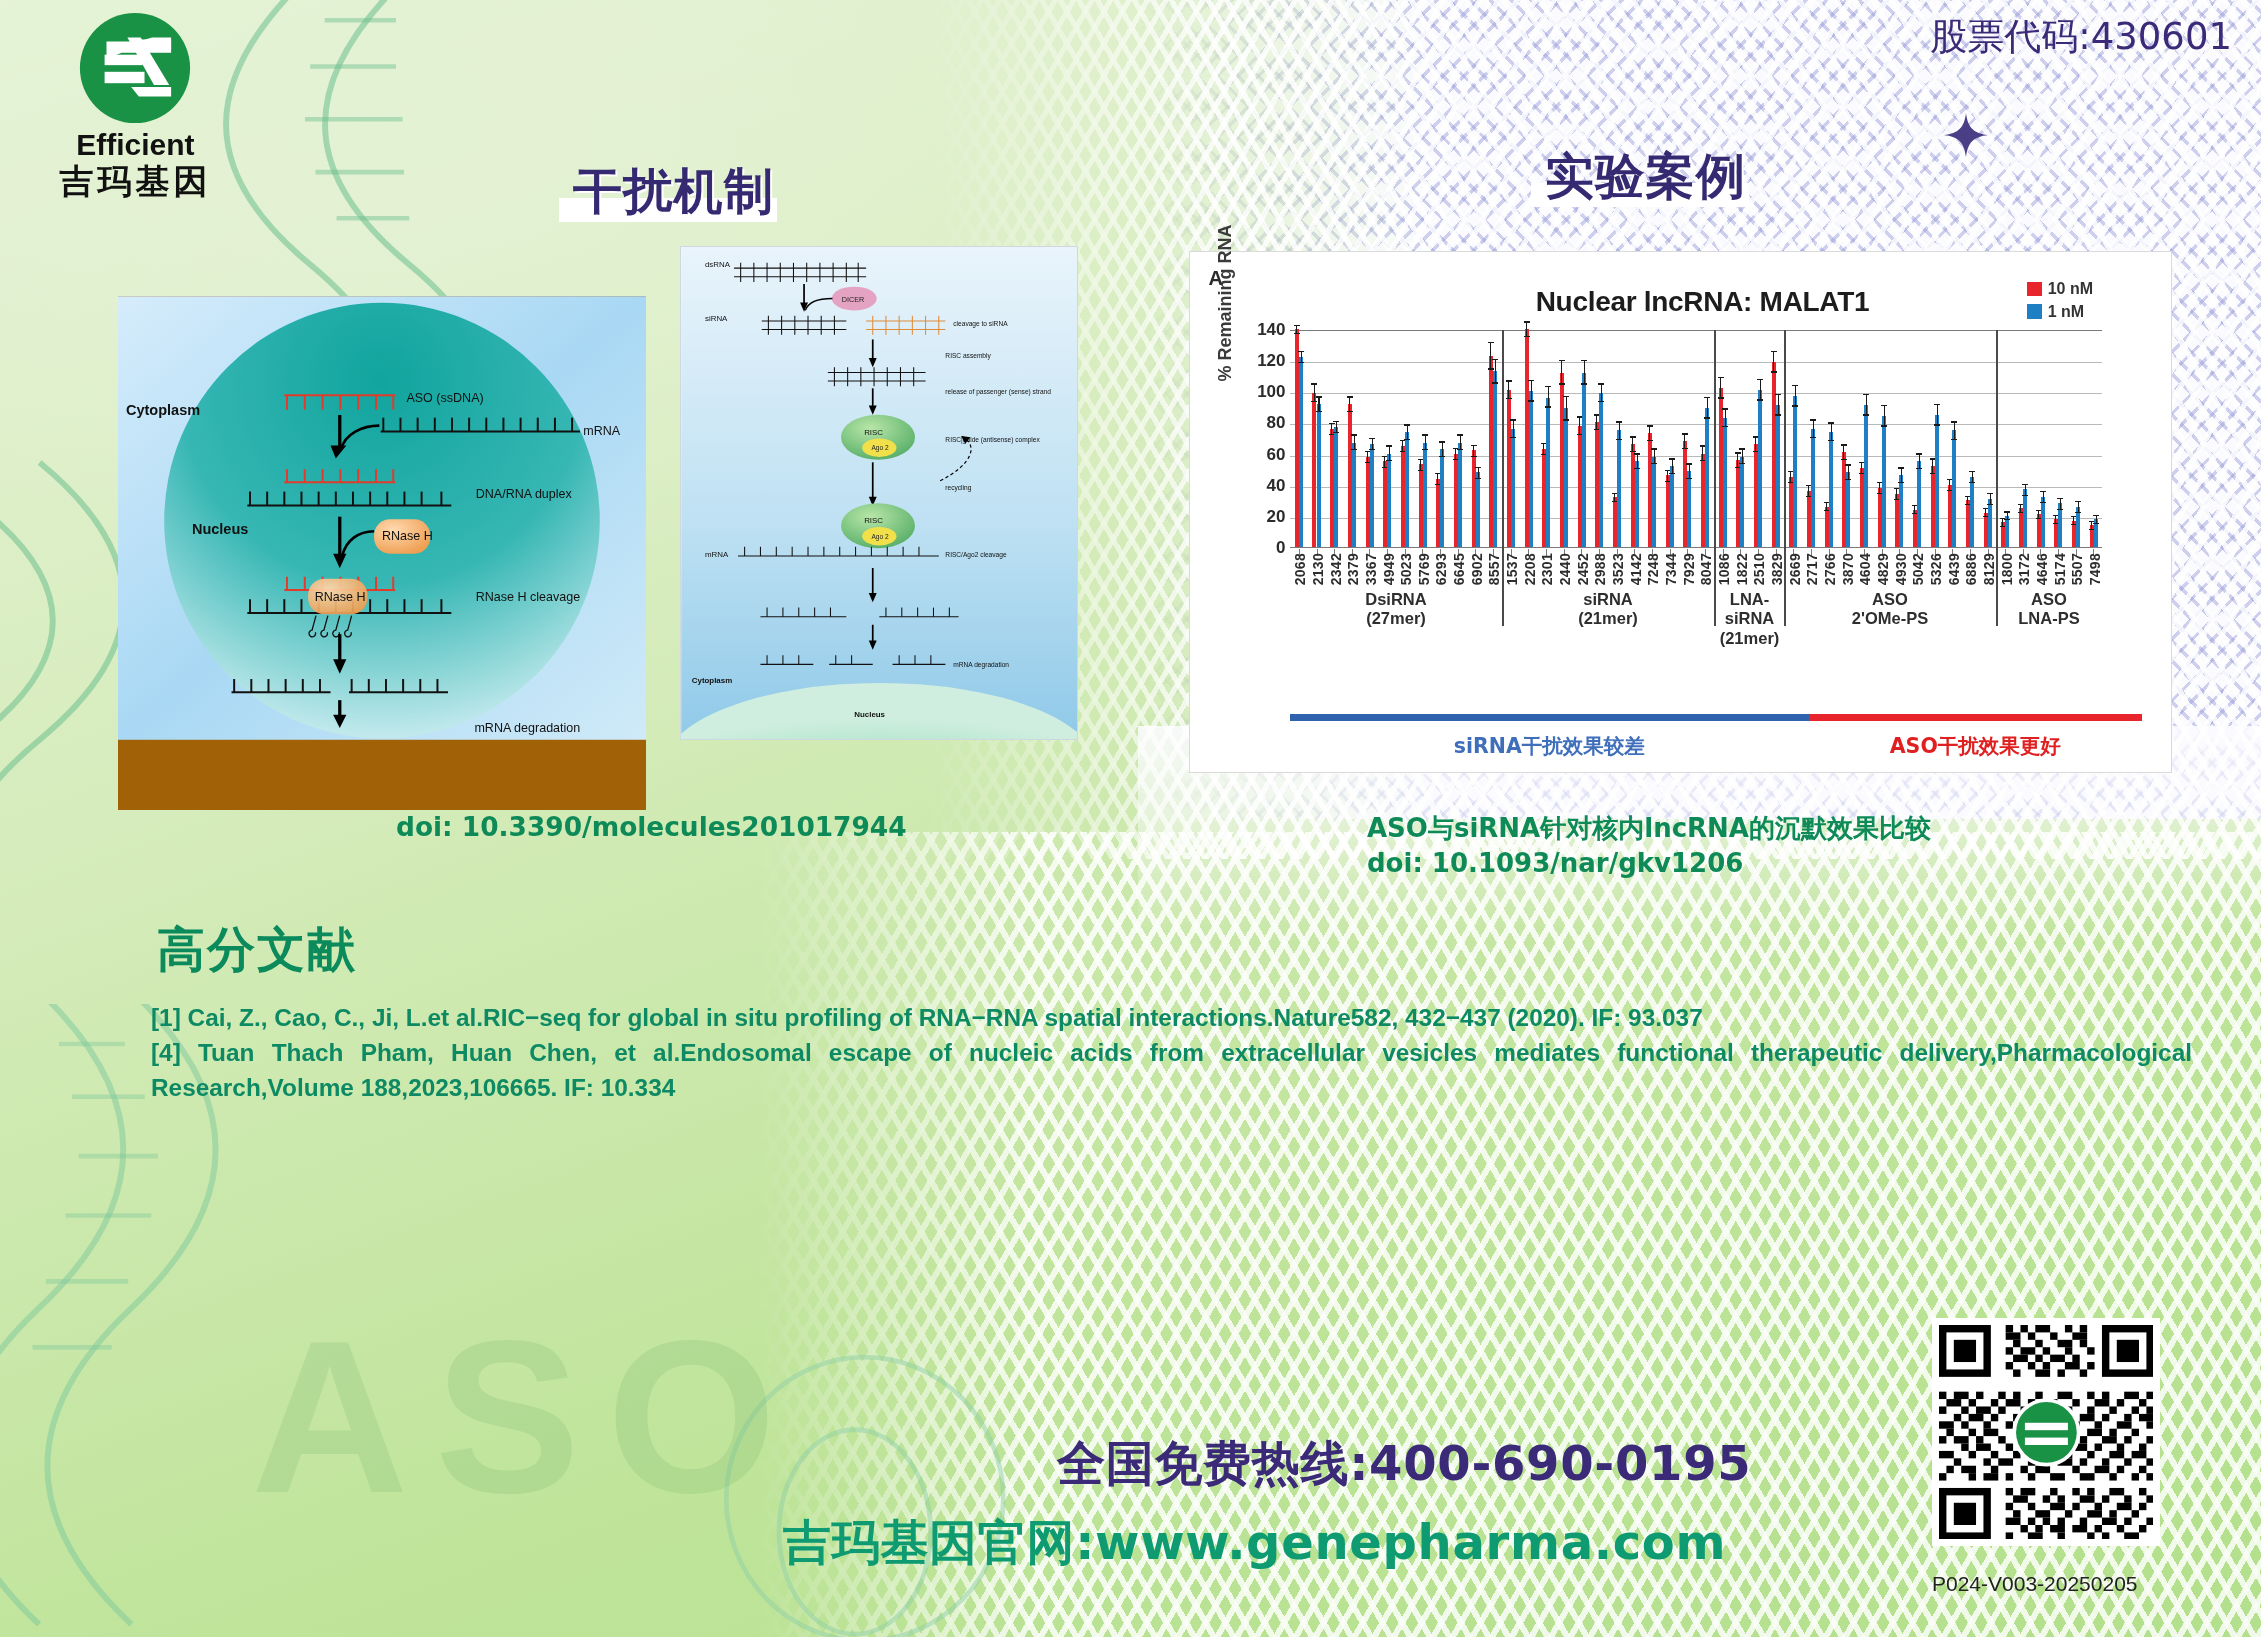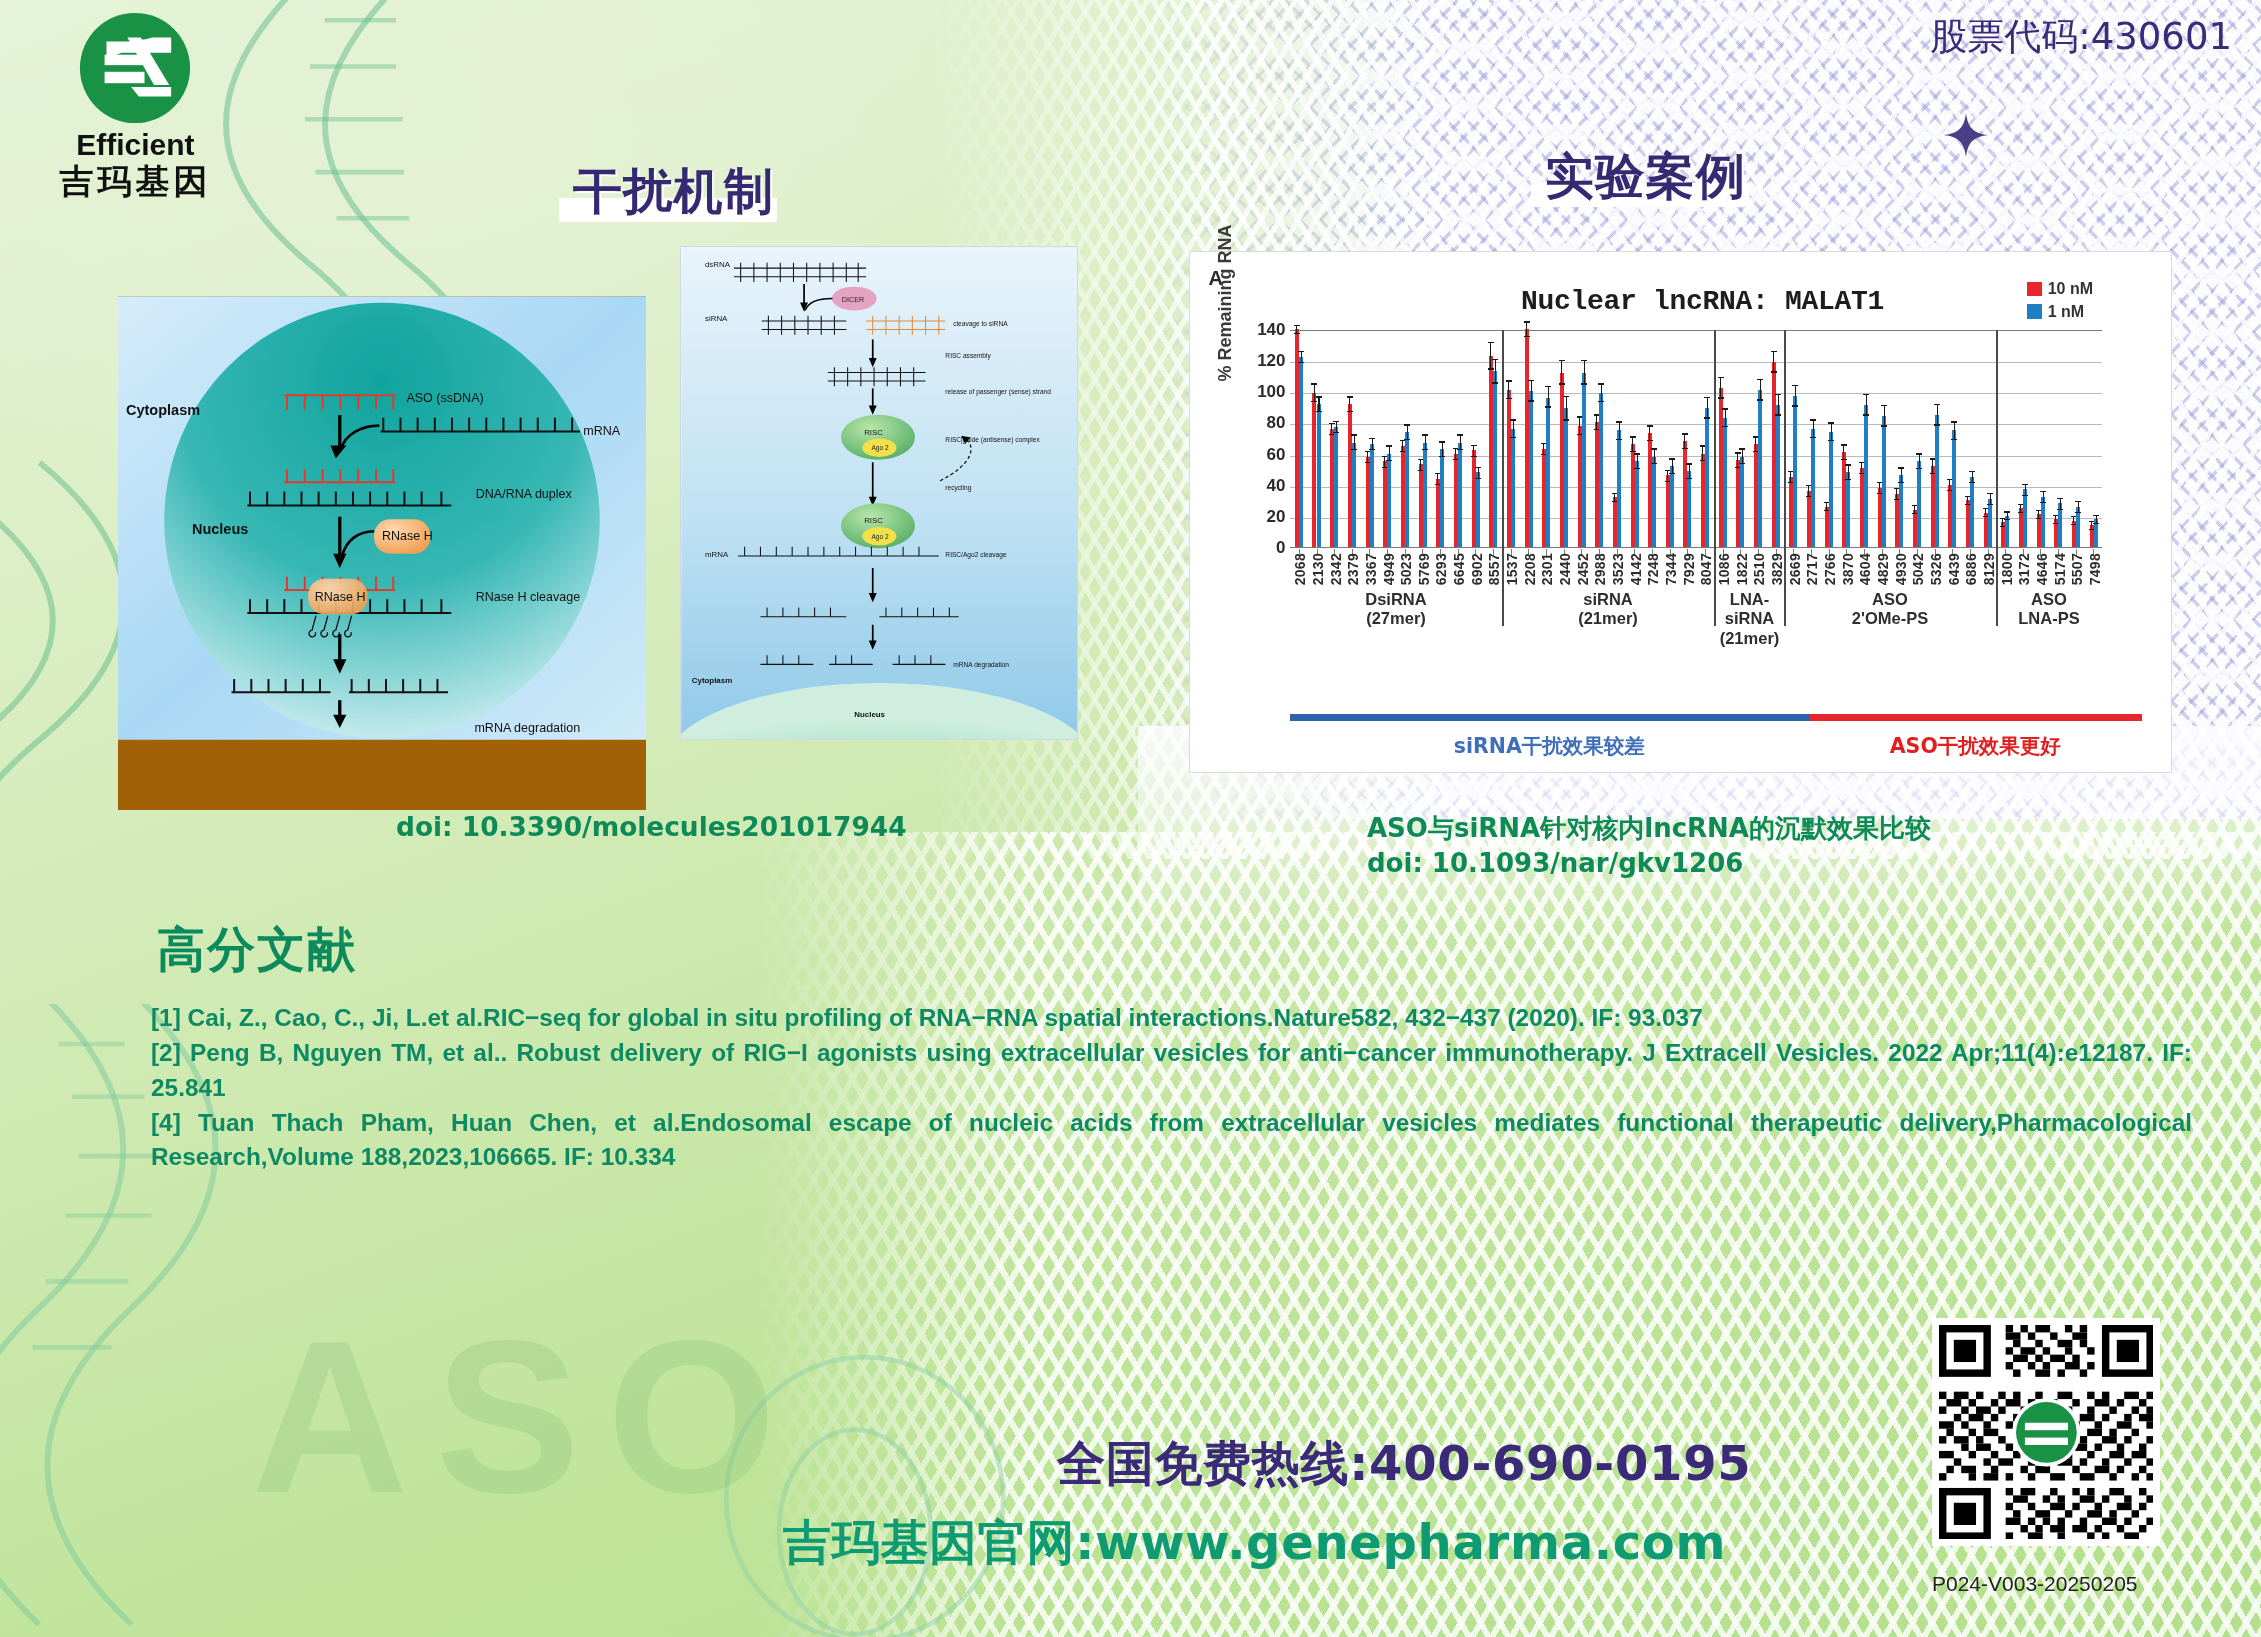--- a/index.html
+++ b/index.html
@@ -99,21 +99,21 @@
 
   
   #chart-card {
     position:absolute; left:1189px; top:251px; width:983px; height:522px;
     background:#fff; border:0.7px solid #dadada;
   }
   #panel-letter { position:absolute; left:18.5px; top:14.5px; font-size:20px; font-weight:bold; color:#2b2b2b; }
   #chart-title {
     position:absolute; left:0; right:0; top:34px; text-align:center;
     font-size:28px; font-weight:bold; color:#1d1d1d; letter-spacing:-0.3px;
-    font-family:Liberation Mono, monospace;
+    font-family:Liberation Sans, sans-serif;
     padding-left:44px;
   }
   #legend { position:absolute; right:78px; top:28px; }
   .leg-row { display:flex; align-items:center; gap:6px; margin-bottom:4.6px; }
   .leg-sw { width:14.5px; height:14.5px; }
   .leg-lbl { font-size:16px; font-weight:bold; color:#333; }
 
   #plot-wrap { position:absolute; left:29px; top:78px; width:925px; height:343px; }
   #ylabel {
     position:absolute; left:-4px; top:52px; width:158px;
@@ -1511,21 +1511,20 @@
 
 <div id="caption-left">doi:  10.3390/molecules201017944</div>
 <div id="caption-right">
   <div>ASO与siRNA针对核内lncRNA的沉默效果比较</div>
   <div>doi: 10.1093/nar/gkv1206</div>
 </div>
 
 <div id="ref-heading">高分文献</div>
 <div id="ref-list">
     <p>[1] Cai, Z., Cao, C., Ji, L.et al.RIC−seq for global in situ profiling of RNA−RNA spatial interactions.Nature582, 432−437 (2020). IF: 93.037</p>
-    <p>[2] Peng B, Nguyen TM, et al.. Robust delivery of RIG−I agonists using extracellular vesicles for anti−cancer immunotherapy. J Extracell Vesicles. 2022 Apr;11(4):e12187. IF: 25.841</p>
     <p>[4] Tuan Thach Pham, Huan Chen, et al.Endosomal escape of nucleic acids from extracellular vesicles mediates functional therapeutic delivery,Pharmacological Research,Volume 188,2023,106665. IF: 10.334</p>
   </div>
 
 <div id="hotline">全国免费热线:400-690-0195</div>
 <div id="website">吉玛基因官网:www.genepharma.com</div>
 
 <div id="qr">
   <div id="qr-inner"><svg viewBox="0 0 29 29" width="100%" height="100%">
     <rect width="29" height="29" fill="#fff"></rect>
     <g fill="#000">

